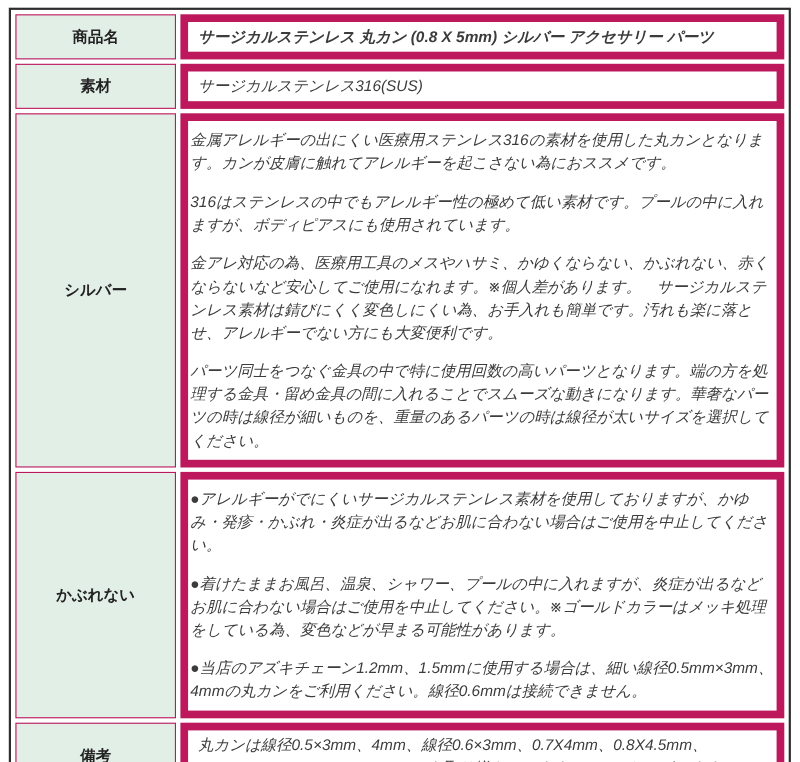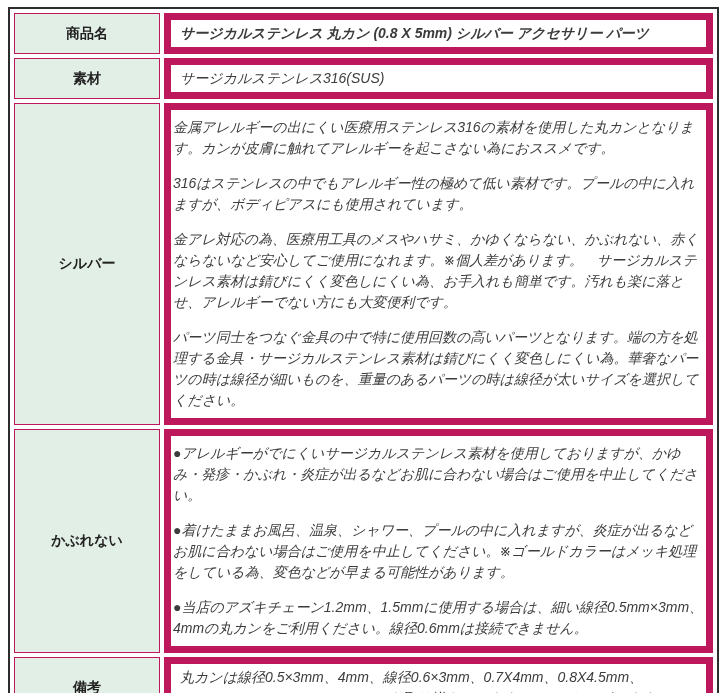--- a/index.html
+++ b/index.html
@@ -76,21 +76,21 @@
         <td class="val">サージカルステンレス316(SUS)</td>
       </tr>
 
 
       <tr>
         <th class="lbl">シルバー</th>
         <td class="val multi">
           <p>金属アレルギーの出にくい医療用ステンレス316の素材を使用した丸カンとなります。カンが皮膚に触れてアレルギーを起こさない為におススメです。</p>
           <p>316はステンレスの中でもアレルギー性の極めて低い素材です。プールの中に入れますが、ボディピアスにも使用されています。</p>
           <p>金アレ対応の為、医療用工具のメスやハサミ、かゆくならない、かぶれない、赤くならないなど安心してご使用になれます。※個人差があります。　サージカルステンレス素材は錆びにくく変色しにくい為、お手入れも簡単です。汚れも楽に落とせ、アレルギーでない方にも大変便利です。</p>
-          <p>パーツ同士をつなぐ金具の中で特に使用回数の高いパーツとなります。端の方を処理する金具・サージカルステンレス素材は錆びにくく変色しにくい為。華奢なパーツの時は線径が細いものを、重量のあるパーツの時は線径が太いサイズを選択してください。</p>
+          <p>パーツ同士をつなぐ金具の中で特に使用回数の高いパーツとなります。端の方を処理する金具・留め金具の間に入れることでスムーズな動きになります。華奢なパーツの時は線径が細いものを、重量のあるパーツの時は線径が太いサイズを選択してください。</p>
         </td>
       </tr>
 
       <tr>
         <th class="lbl">かぶれない</th>
         <td class="val multi">
           <p>●アレルギーがでにくいサージカルステンレス素材を使用しておりますが、かゆみ・発疹・かぶれ・炎症が出るなどお肌に合わない場合はご使用を中止してください。</p>
           <p>●着けたままお風呂、温泉、シャワー、プールの中に入れますが、炎症が出るなどお肌に合わない場合はご使用を中止してください。※ゴールドカラーはメッキ処理をしている為、変色などが早まる可能性があります。</p>
           <p>●当店のアズキチェーン1.2mm、1.5mmに使用する場合は、細い線径0.5mm×3mm、4mmの丸カンをご利用ください。線径0.6mmは接続できません。</p>
         </td>

